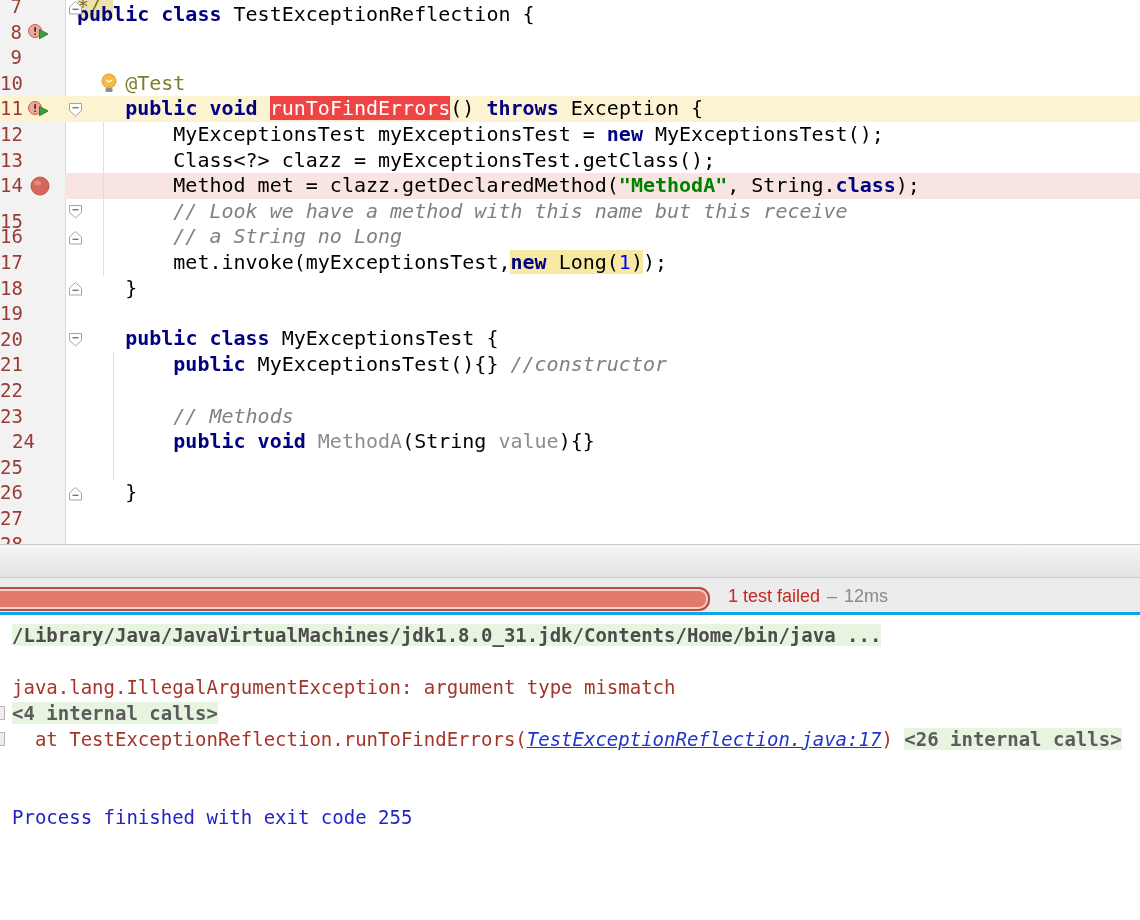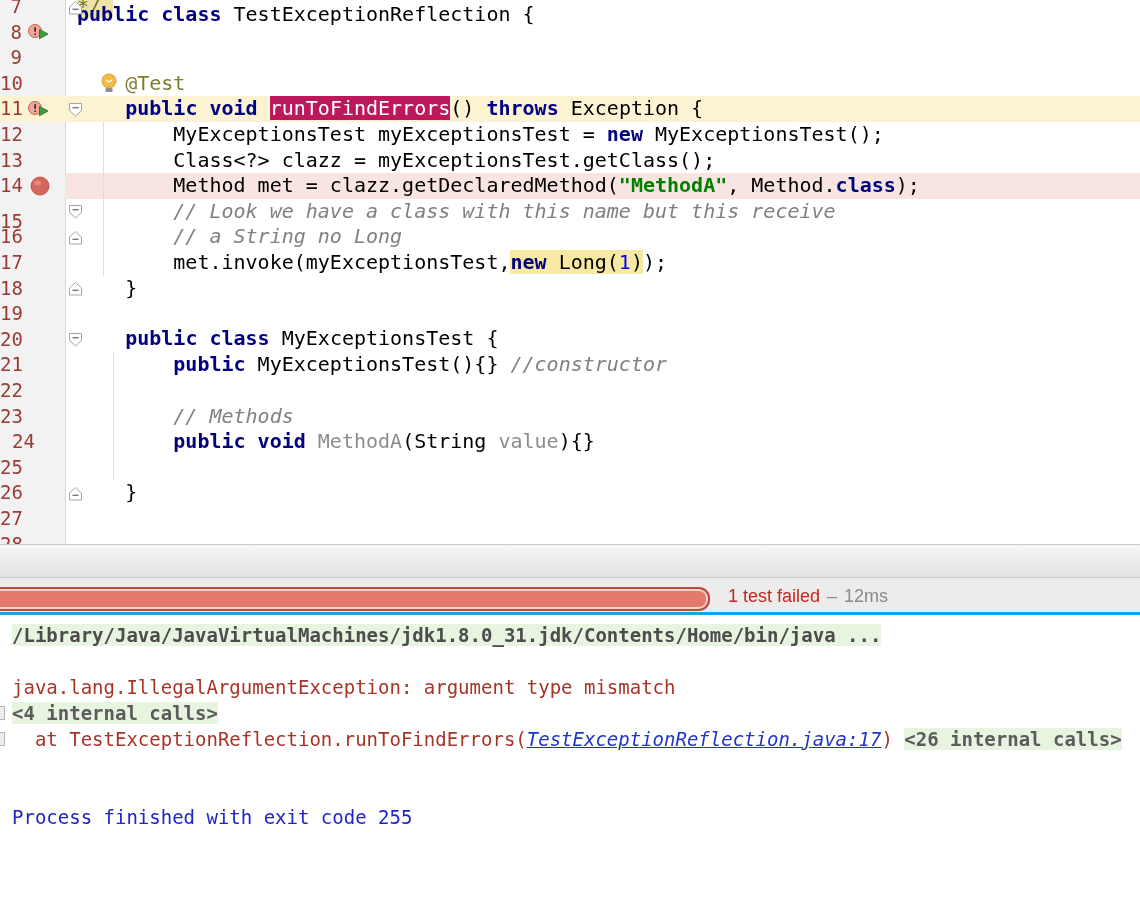--- a/index.html
+++ b/index.html
@@ -24,21 +24,21 @@
   .tok-p{color:#000}
   .tok-k{color:#000080;font-weight:bold}
   .tok-s{color:#008000;font-weight:bold}
   .tok-num{color:#0000ff}
   .tok-c{color:#808080;font-style:italic}
   .tok-ann{color:#7d7d2b}
   .tok-doc{color:#73732e}
   .tok-gr{color:#8c8c8c}
   .bg-y{background:#f7e8a3}
   .bg-tan{background:#eee2aa}
-  .bg-sel{background:#be185d;color:#fff}
+  .bg-sel{background:#ef4444;color:#fff}
 
   
   .toolbar-band{left:0;top:544px;width:1140px;height:34px;
     background:linear-gradient(#f6f6f6,#e2e2e2);
     border-top:1px solid #c9c9c9;border-bottom:1px solid #cccccc;box-sizing:border-box}
   .status-band{left:0;top:578px;width:1140px;height:37px;background:#ececec;
     border-bottom:3px solid #0ea5e9;box-sizing:border-box}
   .progress{left:-12px;top:9px;width:718px;height:20px;border-radius:11px;
     background:#e27b6d;border:2px solid #bc4b3a;
     box-shadow:inset 0 0 0 2px rgba(255,255,255,.65)}
@@ -101,22 +101,22 @@
       <div class="lnum" style="top: 531.6px;">28</div>
     </div>
   <div id="code-layer">
       <div class="code-line" style="top: -6px;"><span class="tok-doc bg-tan">*/ </span></div>
       <div class="code-line" style="top: 2px;"><span class="tok-k">public class</span><span class="tok-p"> TestExceptionReflection {</span></div>
       <div class="code-line" style="top: 45.2px;"></div>
       <div class="code-line" style="top: 70.8px;"><span class="tok-p">    </span><span class="tok-ann">@Test</span></div>
       <div class="code-line" style="top: 96.4px;"><span class="tok-p">    </span><span class="tok-k">public void</span><span class="tok-p"> </span><span class="tok-p bg-sel">runToFindErrors</span><span class="tok-p">() </span><span class="tok-k">throws</span><span class="tok-p"> Exception {</span></div>
       <div class="code-line" style="top: 122px;"><span class="tok-p">        MyExceptionsTest myExceptionsTest = </span><span class="tok-k">new</span><span class="tok-p"> MyExceptionsTest();</span></div>
       <div class="code-line" style="top: 147.6px;"><span class="tok-p">        Class&lt;?&gt; clazz = myExceptionsTest.getClass();</span></div>
-      <div class="code-line" style="top: 173.2px;"><span class="tok-p">        Method met = clazz.getDeclaredMethod(</span><span class="tok-s">"MethodA"</span><span class="tok-p">, Method.</span><span class="tok-k">class</span><span class="tok-p">);</span></div>
-      <div class="code-line" style="top: 198.8px;"><span class="tok-p">        </span><span class="tok-c">// Look we have a class with this name but this receive</span></div>
+      <div class="code-line" style="top: 173.2px;"><span class="tok-p">        Method met = clazz.getDeclaredMethod(</span><span class="tok-s">"MethodA"</span><span class="tok-p">, String.</span><span class="tok-k">class</span><span class="tok-p">);</span></div>
+      <div class="code-line" style="top: 198.8px;"><span class="tok-p">        </span><span class="tok-c">// Look we have a method with this name but this receive</span></div>
       <div class="code-line" style="top: 224.4px;"><span class="tok-p">        </span><span class="tok-c">// a String no Long</span></div>
       <div class="code-line" style="top: 250px;"><span class="tok-p">        met.invoke(myExceptionsTest,</span><span class="tok-k bg-y">new</span><span class="tok-p bg-y"> Long(</span><span class="tok-num bg-y">1</span><span class="tok-p bg-y">)</span><span class="tok-p">);</span></div>
       <div class="code-line" style="top: 275.6px;"><span class="tok-p">    }</span></div>
       <div class="code-line" style="top: 301.2px;"></div>
       <div class="code-line" style="top: 326px;"><span class="tok-p">    </span><span class="tok-k">public class</span><span class="tok-p"> MyExceptionsTest {</span></div>
       <div class="code-line" style="top: 352.4px;"><span class="tok-p">        </span><span class="tok-k">public</span><span class="tok-p"> MyExceptionsTest(){} </span><span class="tok-c">//constructor</span></div>
       <div class="code-line" style="top: 378px;"></div>
       <div class="code-line" style="top: 403.6px;"><span class="tok-p">        </span><span class="tok-c">// Methods</span></div>
       <div class="code-line" style="top: 429.2px;"><span class="tok-p">        </span><span class="tok-k">public void</span><span class="tok-p"> </span><span class="tok-gr">MethodA</span><span class="tok-p">(String </span><span class="tok-gr">value</span><span class="tok-p">){}</span></div>
       <div class="code-line" style="top: 454.8px;"></div>

